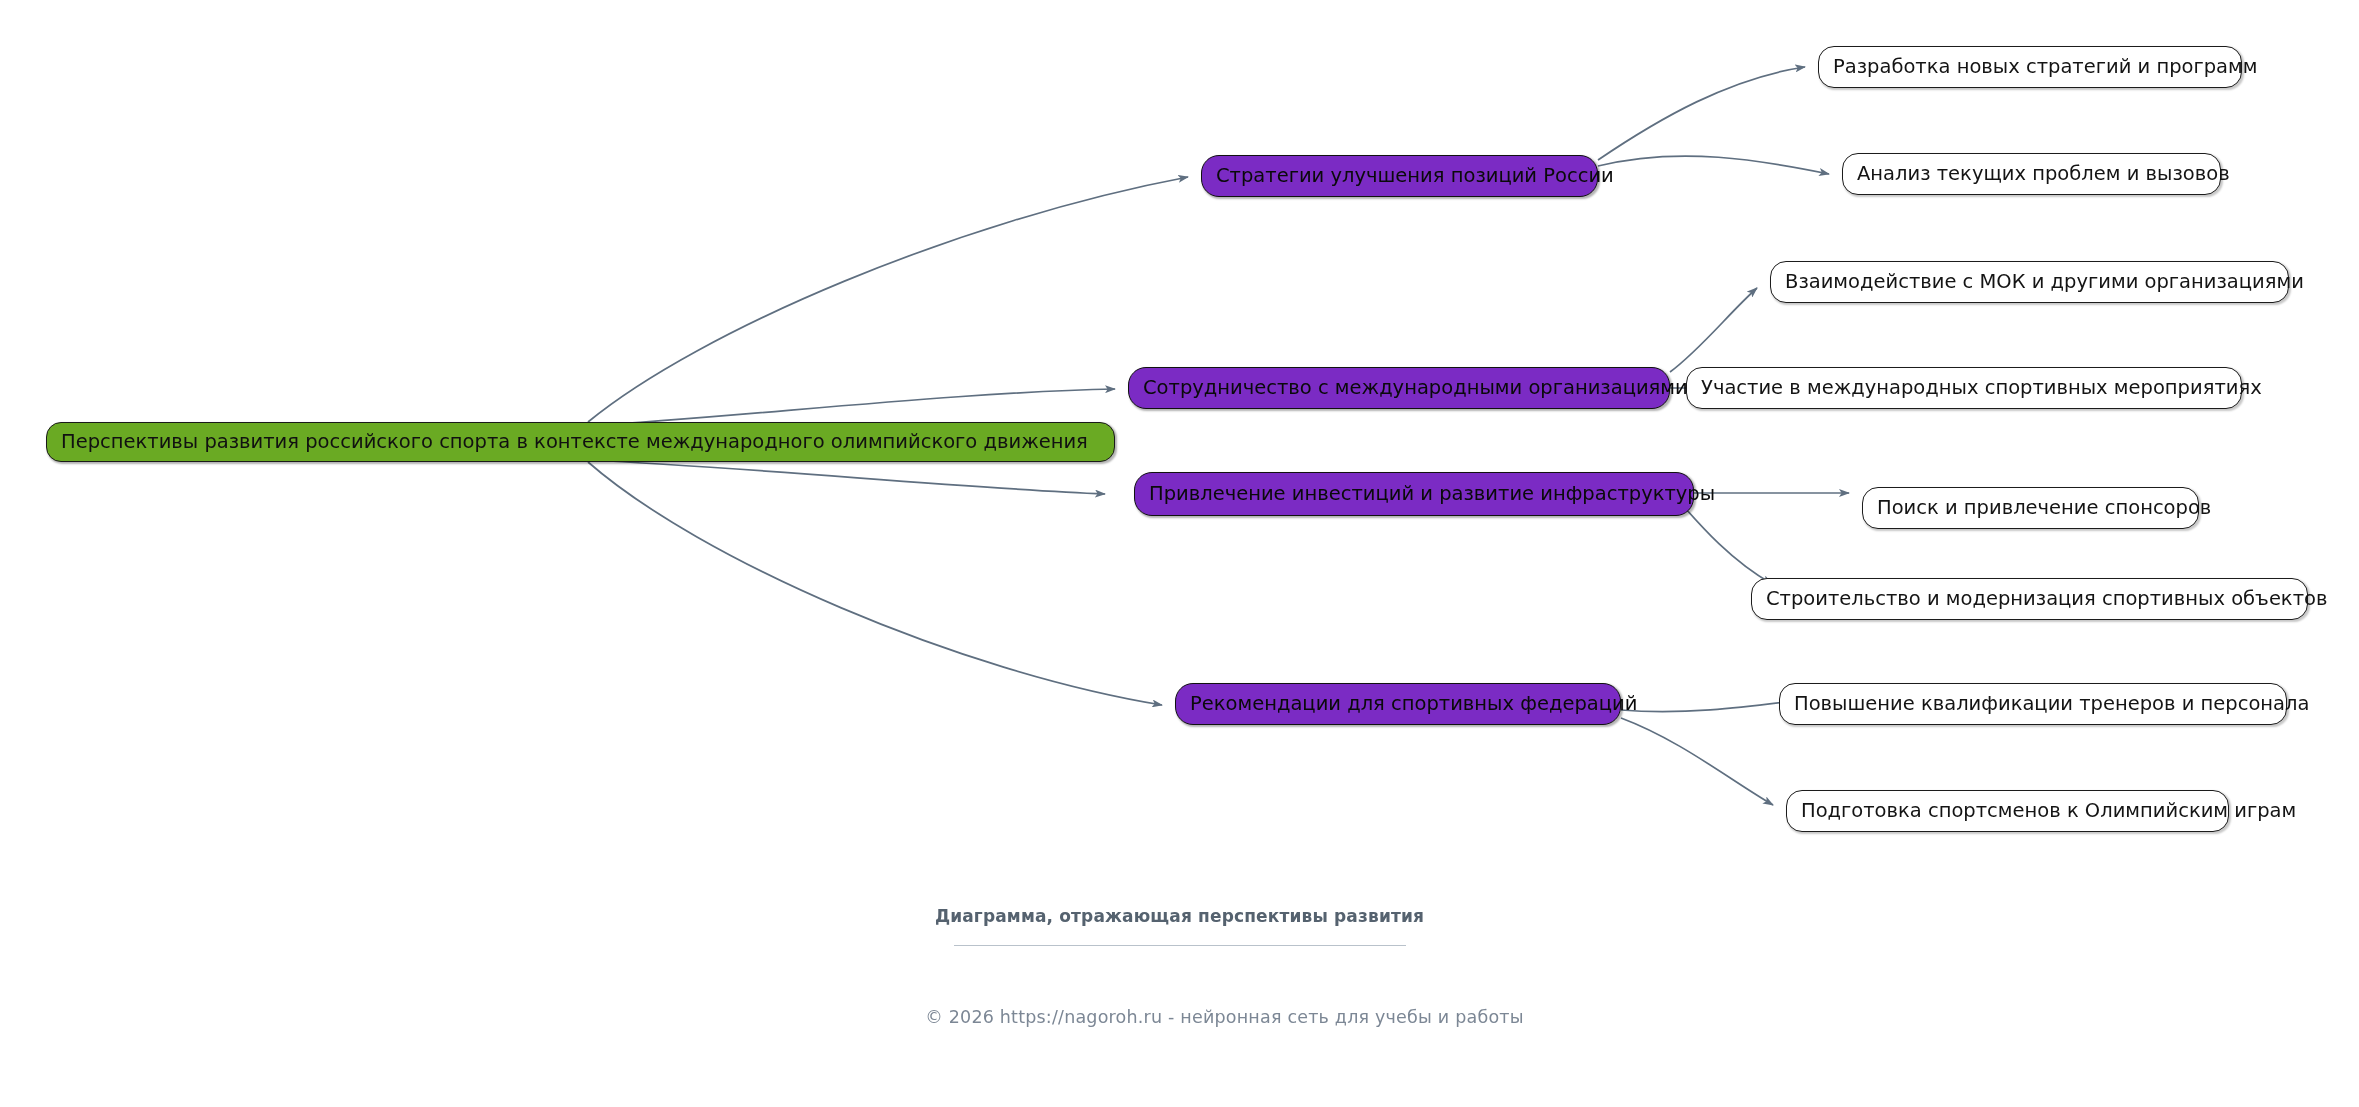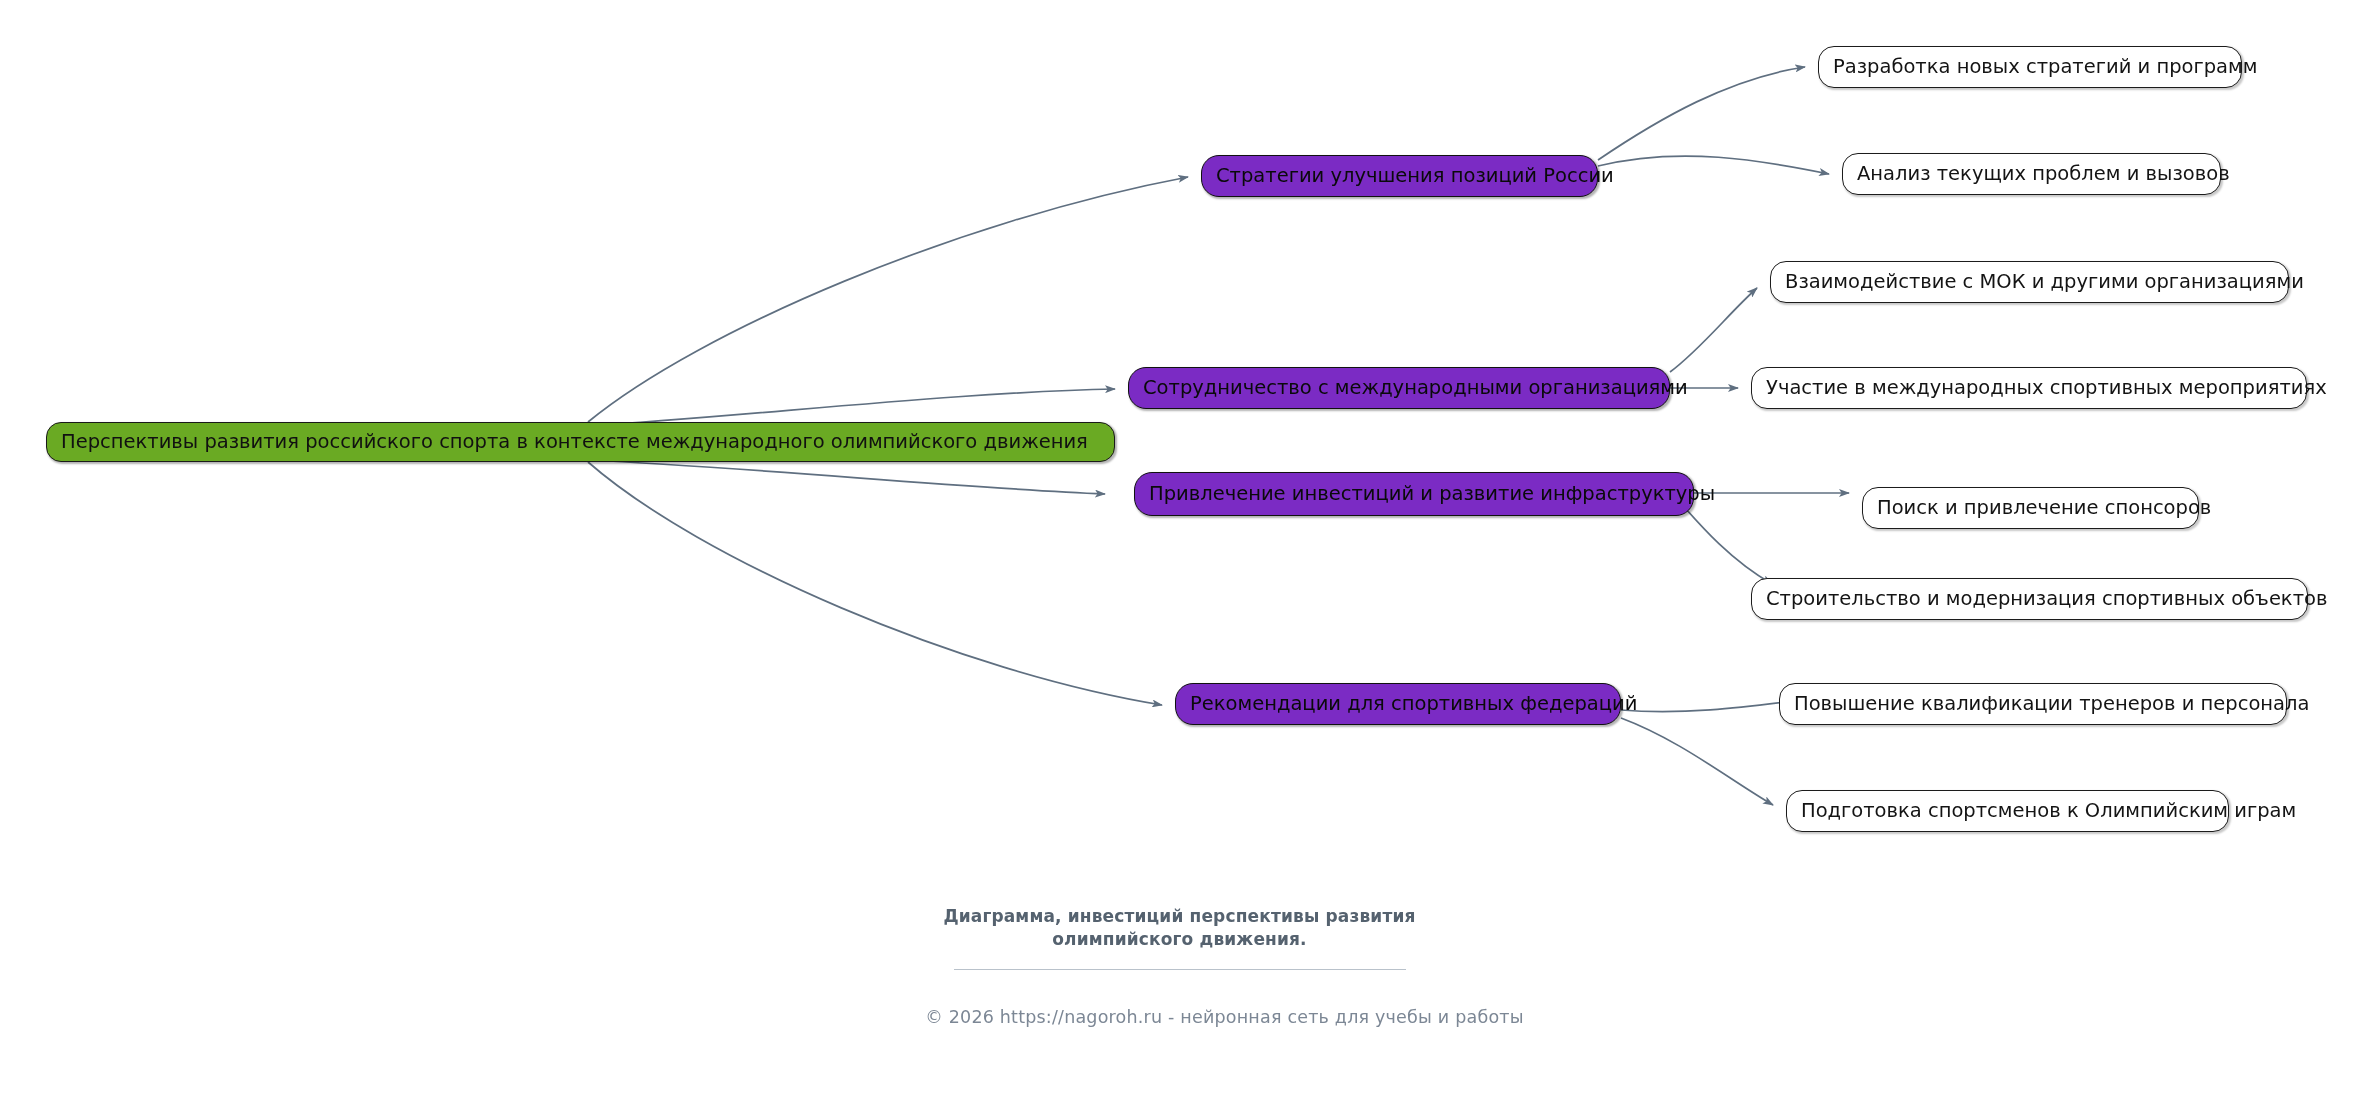--- a/index.html
+++ b/index.html
@@ -156,21 +156,21 @@
       </div>
       <div class="node node-leaf" style="left: 1842px; top: 153px; width: 379px; height: 42px;">
         <span class="node-label">Анализ текущих проблем и вызовов</span>
       </div>
       <div class="node node-branch" style="left: 1128px; top: 367px; width: 542px; height: 42px;">
         <span class="node-label">Сотрудничество с международными организациями</span>
       </div>
       <div class="node node-leaf" style="left: 1770px; top: 261px; width: 519px; height: 42px;">
         <span class="node-label">Взаимодействие с МОК и другими организациями</span>
       </div>
-      <div class="node node-leaf" style="left: 1751px; top: 367px; width: 556px; height: 42px;">
+      <div class="node node-leaf" style="left: 1686px; top: 367px; width: 556px; height: 42px;">
         <span class="node-label">Участие в международных спортивных мероприятиях</span>
       </div>
       <div class="node node-branch" style="left: 1118px; top: 472px; width: 560px; height: 44px; margin-left: 16px;">
         <span class="node-label">Привлечение инвестиций и развитие инфраструктуры</span>
       </div>
       <div class="node node-leaf" style="left: 1862px; top: 487px; width: 337px; height: 42px;">
         <span class="node-label">Поиск и привлечение спонсоров</span>
       </div>
       <div class="node node-leaf" style="left: 1751px; top: 578px; width: 557px; height: 42px;">
         <span class="node-label">Строительство и модернизация спортивных объектов</span>
@@ -182,18 +182,17 @@
         <span class="node-label">Повышение квалификации тренеров и персонала</span>
       </div>
       <div class="node node-leaf" style="left: 1786px; top: 790px; width: 443px; height: 42px;">
         <span class="node-label">Подготовка спортсменов к Олимпийским играм</span>
       </div>
     </div>
 
 </div>
 
 <div id="caption-block">
-  <div class="caption-line">Диаграмма, инвестиций перспективы развития</div>
-  <div class="caption-line">олимпийского движения.</div>
+  <div class="caption-line">Диаграмма, отражающая перспективы развития</div>
   <div id="caption-rule"></div>
 </div>
 
 <div id="footer-credit">© 2026 https://nagoroh.ru - нейронная сеть для учебы и работы</div>
 
 </body></html>

